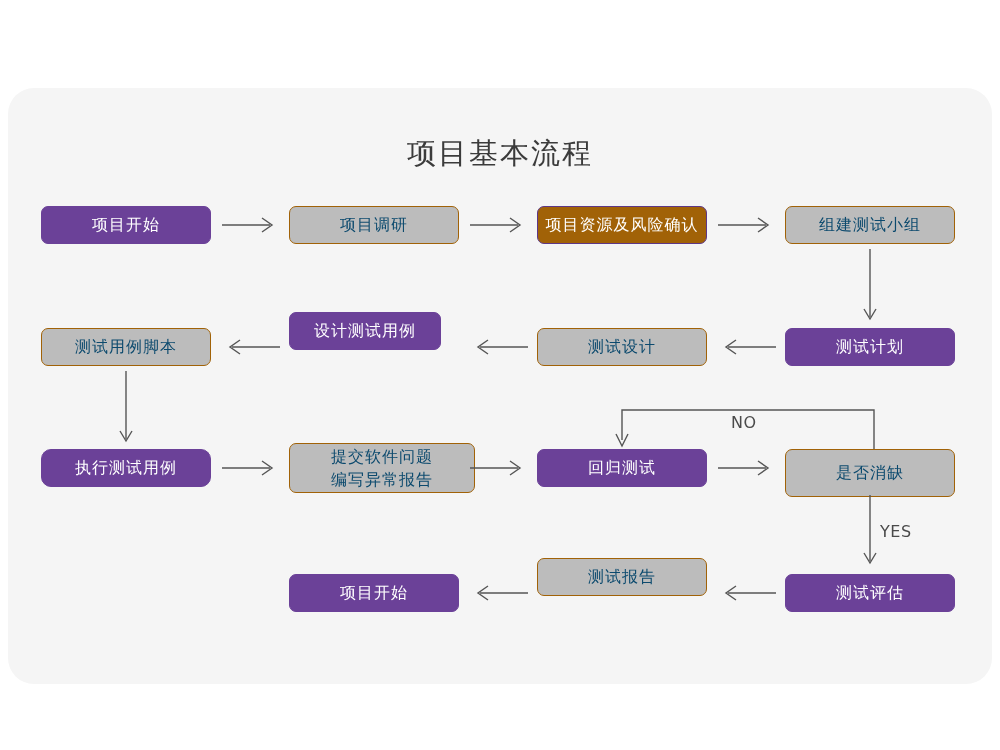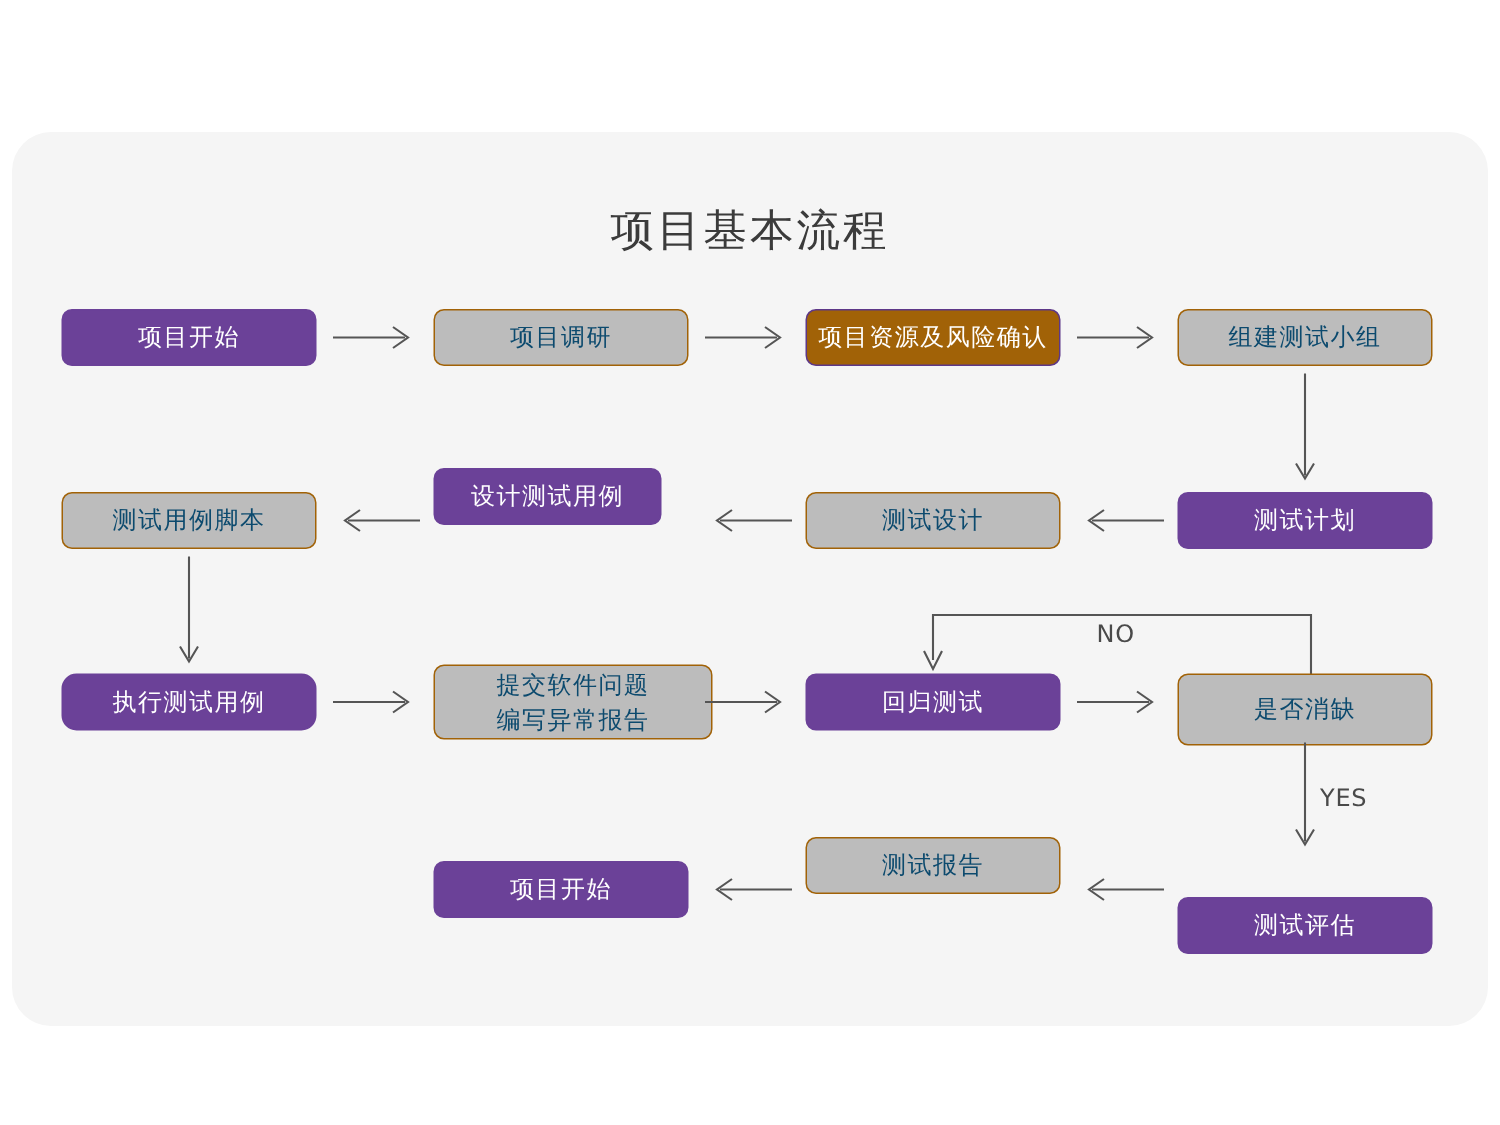--- a/index.html
+++ b/index.html
@@ -220,15 +220,15 @@
 
   <div class="node gray" style="left:537px; top:558px; width:170px; height:38px;">测试报告</div>
 
   <div class="conn" style="left:718px; top:582px; width:58px; height:22px;">
     <svg width="58" height="22" viewBox="0 0 58 22">
       <line x1="10" y1="11" x2="58" y2="11" stroke="#555" stroke-width="1.4"></line>
       <polyline points="18,4 8,11 18,18" fill="none" stroke="#555" stroke-width="1.4"></polyline>
     </svg>
   </div>
 
-  <div class="node purple" style="left:785px; top:598px; width:170px; height:38px;">测试评估</div>
+  <div class="node purple" style="left:785px; top:574px; width:170px; height:38px;">测试评估</div>
 
 </div>
 
 </body></html>

